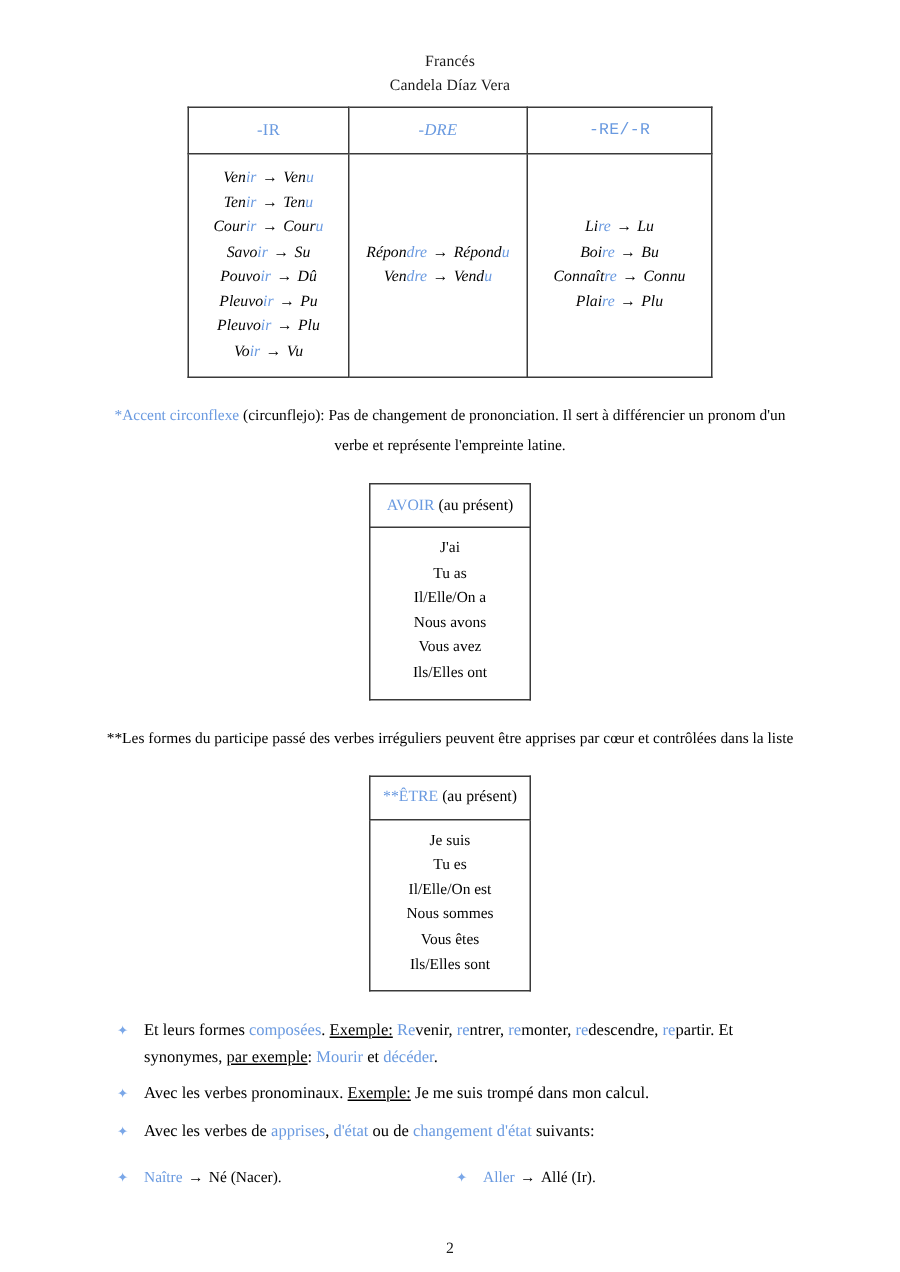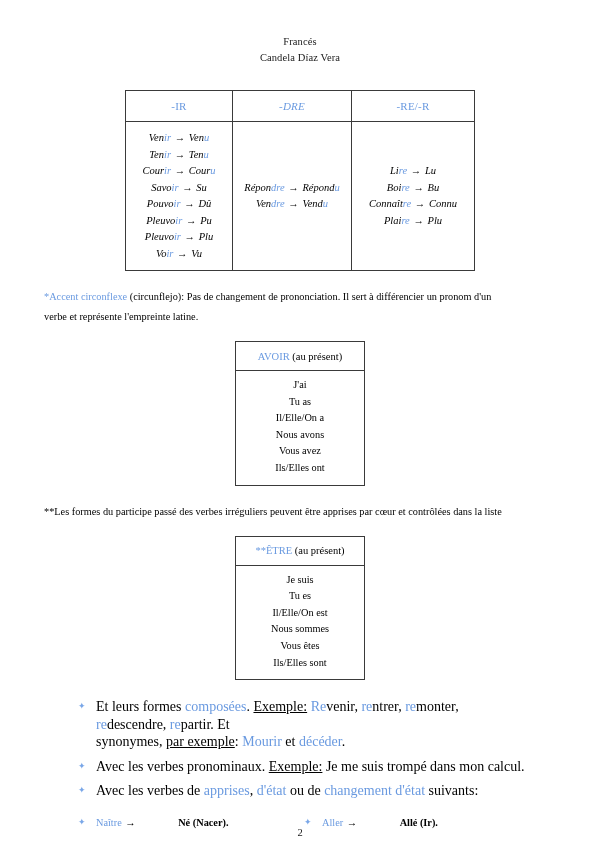--- a/index.html
+++ b/index.html
@@ -30,21 +30,21 @@
     font-size: 10.5px;
     line-height: 16px;
     color: #1a1a1a;
   }
   .doc-header div { letter-spacing: 0.1px; }
 
   
   table { border-collapse: collapse; }
 
   .verbs-table {
-    margin: 24px auto 0 auto;
+    margin: 5px auto 0 auto;
     width: 340px;
     table-layout: fixed;
     padding-left: 19px;
   }
   .verbs-table th,
   .verbs-table td {
     border: 1px solid #3a3a3a;
     text-align: center;
     vertical-align: middle;
   }
@@ -57,39 +57,39 @@
   }
   .verbs-table td {
     height: 140px;
     font-size: 10.5px;
     line-height: 16.5px;
     padding: 4px 2px;
     font-style: italic;
   }
   .col-ir   { width: 104px; }
   .col-dre  { width: 116px; font-style: italic; }
-  .col-rer  { width: 120px; }
+  .col-rer  { width: 120px; font-family: Liberation Mono, monospace; }
 
   .blue { color: #6a9ae0; }
   .arrow { letter-spacing: 0; padding: 0 1px; }
 
   
   .note {
     width: 512px;
     margin: 16px auto 0 auto;
     font-size: 10.3px;
     line-height: 20px;
-    text-align: left;
+    text-align: center;
   }
   .note-line2 { display: block; }
 
   
   .conj-table {
     margin: 14px auto 0 auto;
-    width: 130px;
+    width: 108px;
     table-layout: fixed;
   }
   .conj-table th,
   .conj-table td {
     border: 1px solid #3a3a3a;
     text-align: center;
   }
   .conj-table th {
     height: 24px;
     font-weight: normal;
@@ -119,38 +119,38 @@
     flex: 0 0 22px;
     color: #7aa7e8;
     font-size: 9px;
     line-height: 17px;
     text-align: left;
     padding-left: 4px;
     box-sizing: border-box;
   }
   .bullet-text {
     flex: 1;
-    font-size: 14px;
+    font-size: 11px;
     line-height: 17.5px;
   }
   .ul { text-decoration: underline; }
 
   
   .bullets-two {
     width: 452px;
     margin: 14px auto 0 auto;
     display: flex;
   }
   .bullets-two .half {
     flex: 0 0 50%;
     display: flex;
     align-items: flex-start;
   }
   .bullets-two .bullet-text { font-size: 10.3px; }
-  .bold { font-weight: bold; margin-left: 39px; }
+  .bold { font-weight: normal; }
 
   
   .page-number {
     position: absolute;
     left: 0;
     right: 0;
     top: 793px;
     text-align: center;
     font-size: 10.5px;
     color: #1a1a1a;

